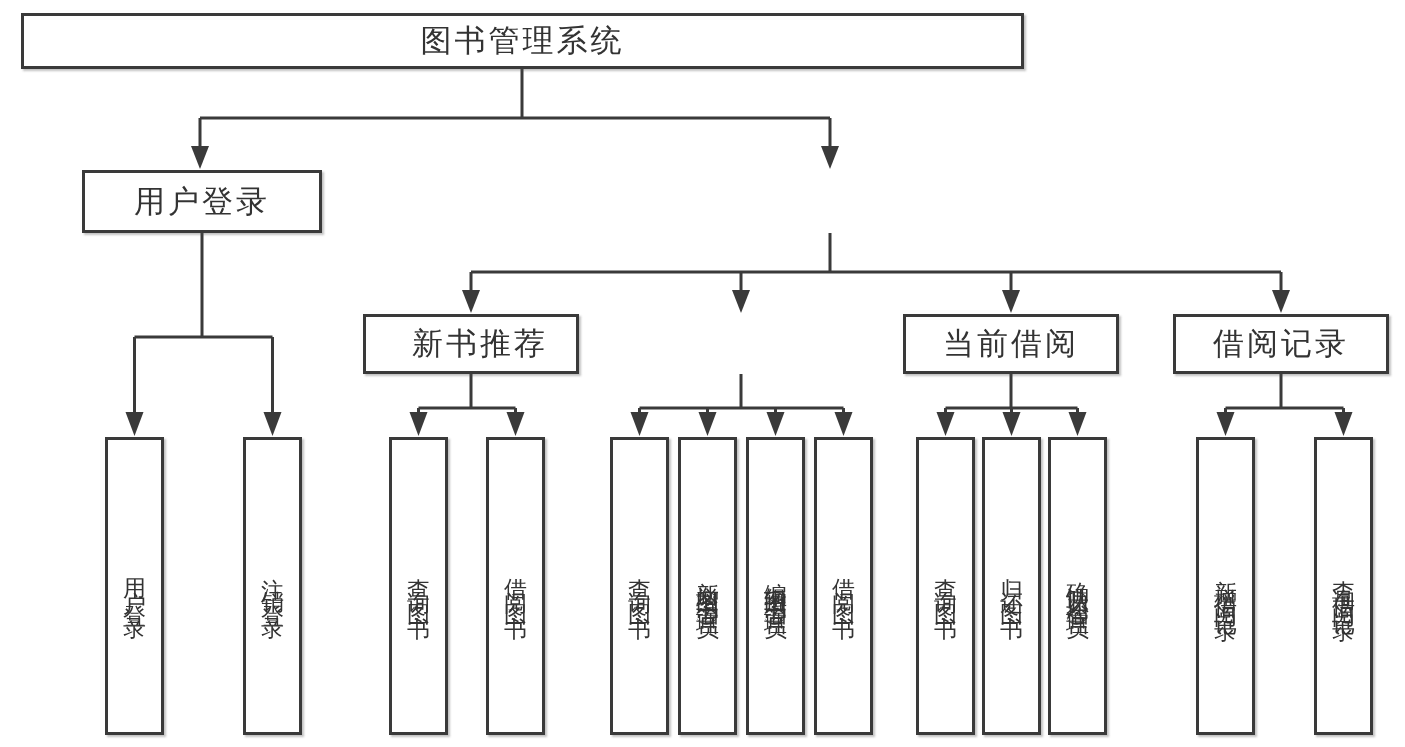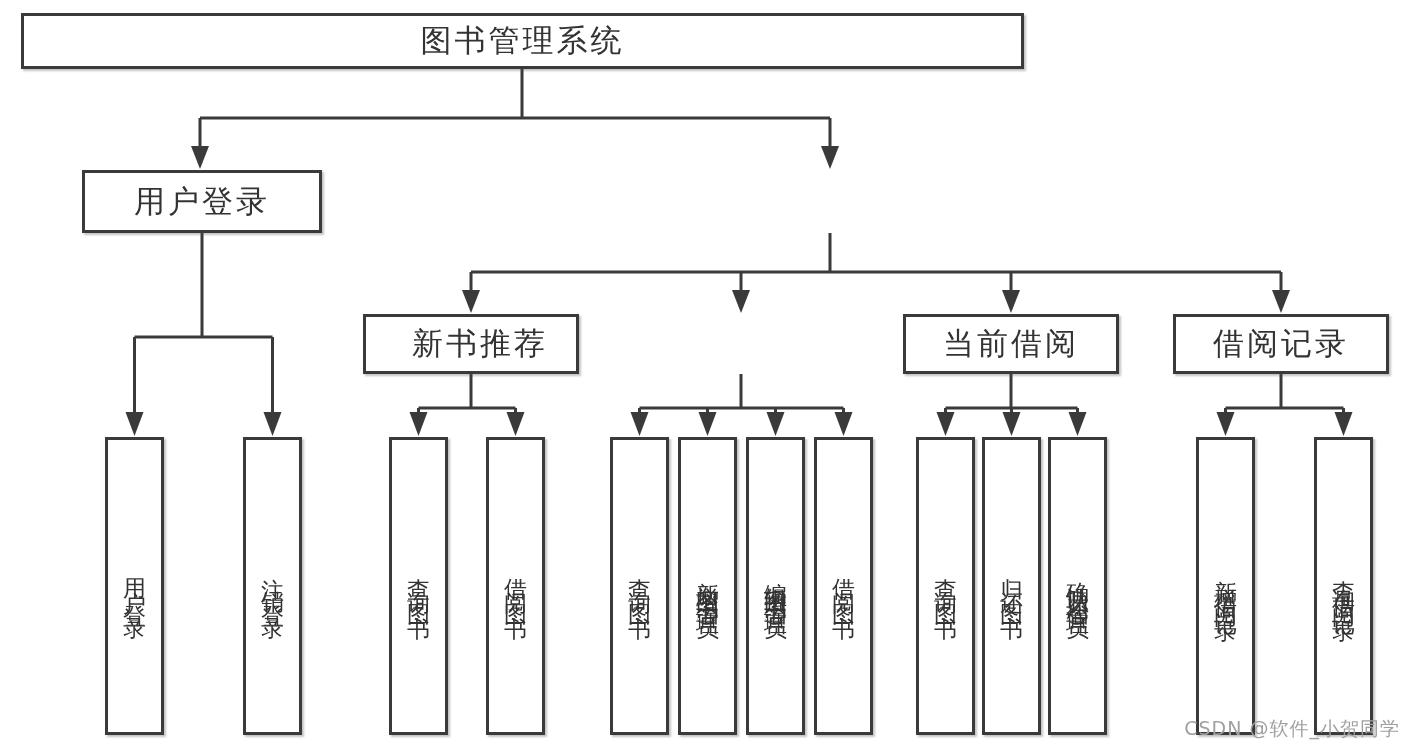--- a/index.html
+++ b/index.html
@@ -179,15 +179,14 @@
     <span class="vlabel ls-tight">确认归还（管理员）</span>
   </div>
 
   <div class="leaf" style="left:1196px;">
     <span class="vlabel ls-mid">新增借阅记录</span>
   </div>
   <div class="leaf" style="left:1314px;">
     <span class="vlabel ls-mid">查询借阅记录</span>
   </div>
 
-  <div class="watermark">CSDN @软件_小贺同学</div>
 
 </div>
 
 </body></html>

